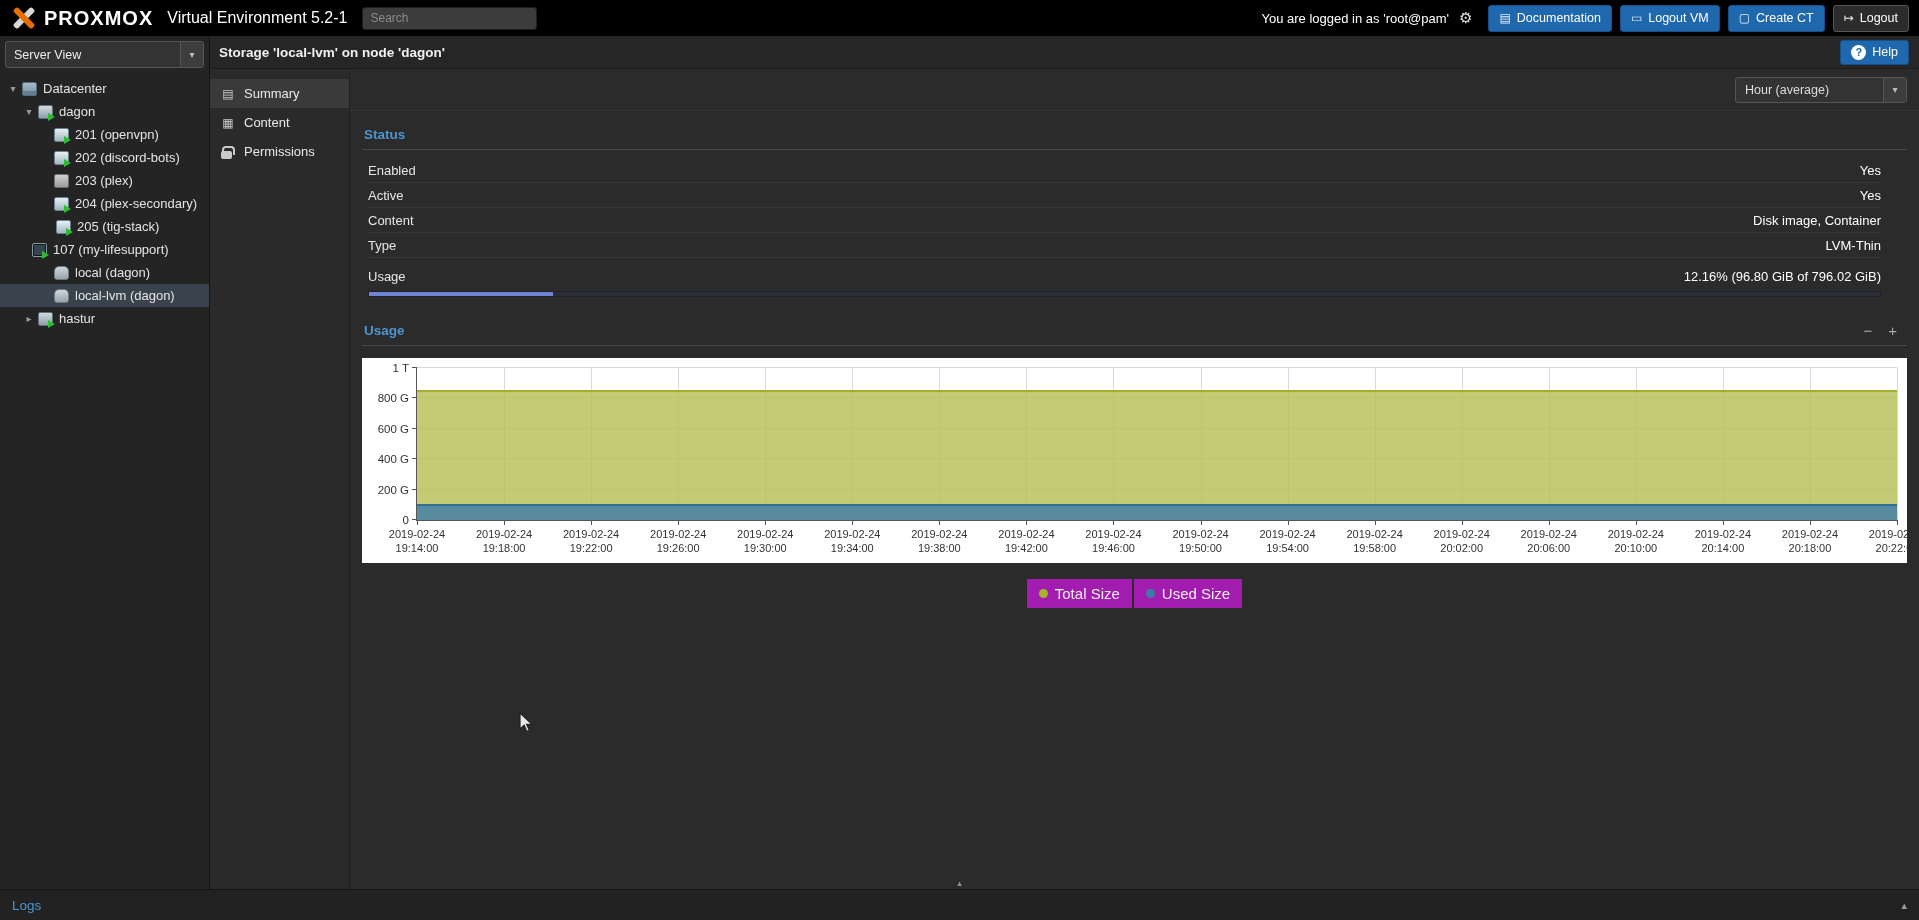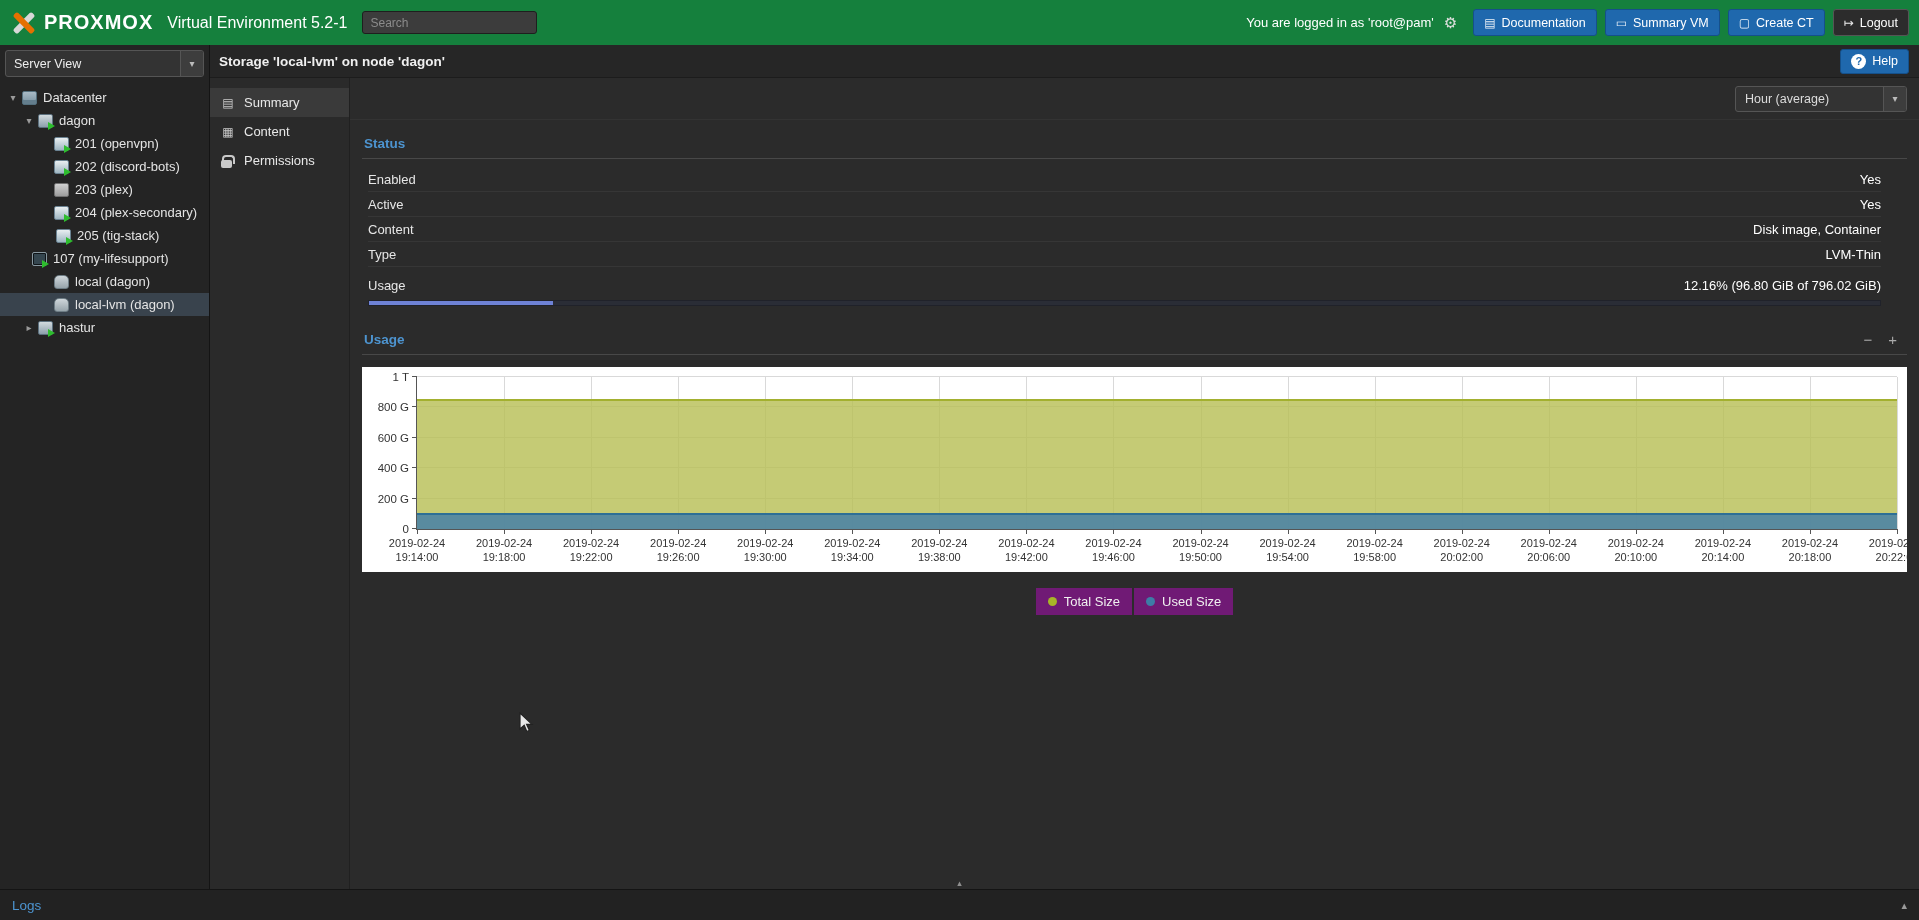--- a/index.html
+++ b/index.html
@@ -1,21 +1,21 @@
 <!DOCTYPE html>
 <html><head>
 <meta charset="utf-8">
 <style>
   *{margin:0;padding:0;box-sizing:border-box;}
   html,body{width:1919px;height:920px;overflow:hidden;background:#2b2b2b;
     font-family:"Liberation Sans",sans-serif;color:#ddd;font-size:13px;}
   .app{display:flex;flex-direction:column;height:100%;position:relative;}
 
   
-  .topbar{height:45px;background:#15803d;display:flex;align-items:center;justify-content:space-between;padding:12px 10px;flex:0 0 auto;}
+  .topbar{height:36px;background:#000000;display:flex;align-items:center;justify-content:space-between;padding:12px 10px;flex:0 0 auto;}
   .topbar-left{display:flex;align-items:center;gap:14px;}
   .logo{display:flex;align-items:center;gap:8px;}
   .logo-x{position:relative;width:26px;height:24px;}
   .logo-x::before,.logo-x::after{content:"";position:absolute;left:11px;top:-1px;width:6px;height:26px;border-radius:2px;}
   .logo-x::before{background:#d8d8d8;transform:rotate(45deg);}
   .logo-x::after{background:#e57000;transform:rotate(-45deg);}
   .logo-text{color:#fff;font-weight:bold;font-size:20px;letter-spacing:1px;}
   .version{color:#fff;font-size:16px;}
   .search{width:175px;height:23px;background:#3c3c3c;border:1px solid #1e1e1e;border-radius:3px;color:#ddd;padding:0 8px;font-size:12px;font-family:inherit;}
   .search::placeholder{color:#8b8b8b;}
@@ -84,21 +84,21 @@
   .chart-box{margin-top:12px;background:#fff;height:205px;position:relative;overflow:hidden;}
   .plot{position:absolute;left:54px;right:10px;top:10px;bottom:42px;border-left:1px solid #555;border-bottom:1px solid #555;}
   .gl-h{position:absolute;left:0;right:0;height:1px;background:#d9d9d9;}
   .gl-v{position:absolute;top:0;bottom:0;width:1px;background:#d9d9d9;}
   .fill{position:absolute;left:0;right:0;bottom:0;}
   .ylab{position:absolute;right:100%;margin-right:8px;transform:translateY(50%);color:#333;font-size:11.5px;white-space:nowrap;}
   .ytick{position:absolute;right:100%;width:5px;height:1px;background:#555;}
   .xlab{position:absolute;top:100%;margin-top:7px;transform:translateX(-50%);text-align:center;color:#333;font-size:11px;line-height:1.3;white-space:nowrap;}
   .xtick{position:absolute;top:100%;width:1px;height:5px;background:#555;}
   .legend{display:flex;justify-content:center;gap:2px;margin-top:16px;}
-  .legend-item{display:flex;align-items:center;gap:7px;background:#701a75;padding:6px 12px;font-size:13px;color:#f0f0f0;cursor:pointer;}
+  .legend-item{display:flex;align-items:center;gap:7px;background:#a21caf;padding:6px 12px;font-size:15px;color:#f0f0f0;cursor:pointer;}
   .dot{width:9px;height:9px;border-radius:50%;}
 
   
   .logs-handle{position:absolute;bottom:32px;left:50%;transform:translateX(-50%);color:#8f8f8f;font-size:9px;padding:0 16px;cursor:pointer;z-index:5;}
   .logsbar{height:31px;flex:0 0 31px;background:#222;border-top:1px solid #141414;display:flex;align-items:center;justify-content:space-between;padding:0 12px;}
   .logs-label{color:#4d94d0;font-size:13.5px;}
   .logs-arrow{color:#9a9a9a;font-size:11px;cursor:pointer;}
 
   .cursor{position:absolute;left:519px;top:712px;z-index:50;pointer-events:none;}
 </style>
@@ -119,21 +119,21 @@
     <div class="topbar-right">
       <span class="login-text">You are logged in as 'root@pam'</span>
       <span class="gear">⚙</span>
       <span id="topbar-buttons" style="display:flex;gap:8px;">
           <button class="btn primary">
             <span class="bi">▤</span>
             <span>Documentation</span>
           </button>
           <button class="btn primary">
             <span class="bi">▭</span>
-            <span>Summary VM</span>
+            <span>Logout VM</span>
           </button>
           <button class="btn primary">
             <span class="bi">▢</span>
             <span>Create CT</span>
           </button>
           <button class="btn dark">
             <span class="bi">↦</span>
             <span>Logout</span>
           </button>
         </span>

